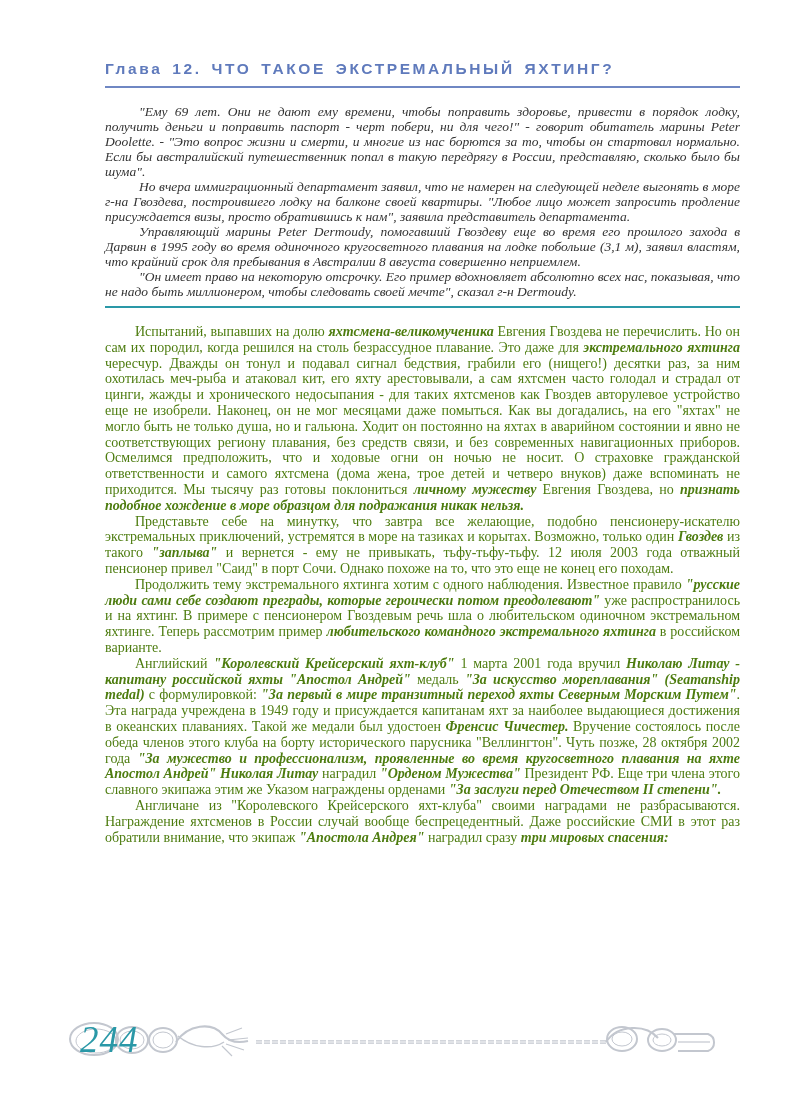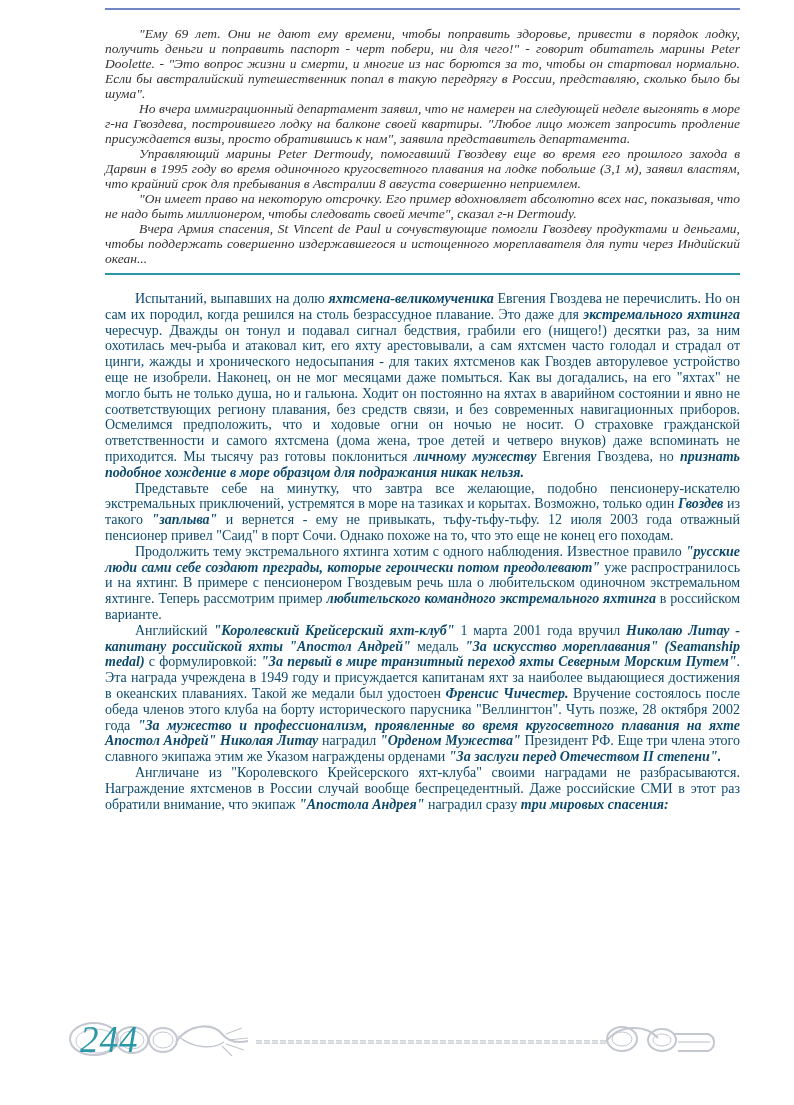--- a/index.html
+++ b/index.html
@@ -52,21 +52,21 @@
   .quote-rule {
     border: none;
     border-top: 2px solid var(--teal, #2a98a7);
     margin: 7px 0 0 0;
   }
 
   .main-text {
     margin-top: 16px;
     font-size: 14px;
     line-height: 15.8px;
-    color: #0c4a6e;
+    color: #4d7c0f;
     text-align: justify;
   }
   .main-text p { margin: 0; text-indent: 30px; }
   .main-text .bold-run { font-weight: bold; font-style: italic; }
 
   .footer-ornament {
     position: absolute;
     left: 66px;
     top: 1012px;
     width: 672px;
@@ -86,28 +86,28 @@
     color: var(--teal, #2a98a7);
     z-index: 2;
   }
 </style>
 </head>
 <body>
 
 <div class="page">
   <div class="content">
 
+    <div class="chapter-heading">Глава 12. ЧТО ТАКОЕ ЭКСТРЕМАЛЬНЫЙ ЯХТИНГ?</div>
     <hr class="heading-rule">
 
     <div class="quote-block">
         <p><span>"Ему 69 лет. Они не дают ему времени, чтобы поправить здоровье, привести в порядок лодку, получить деньги и поправить паспорт - черт побери, ни для чего!" - говорит обитатель марины Peter Doolette. - "Это вопрос жизни и смерти, и многие из нас борются за то, чтобы он стартовал нормально. Если бы австралийский путешественник попал в такую передрягу в России, представляю, сколько было бы шума".</span></p>
         <p><span>Но вчера иммиграционный департамент заявил, что не намерен на следующей неделе выгонять в море г-на Гвоздева, построившего лодку на балконе своей квартиры. "Любое лицо может запросить продление присуждается визы, просто обратившись к нам", заявила представитель департамента.</span></p>
         <p><span>Управляющий марины Peter Dermoudy, помогавший Гвоздеву еще во время его прошлого захода в Дарвин в 1995 году во время одиночного кругосветного плавания на лодке побольше (3,1 м), заявил властям, что крайний срок для пребывания в Австралии 8 августа совершенно неприемлем.</span></p>
         <p><span>"Он имеет право на некоторую отсрочку. Его пример вдохновляет абсолютно всех нас, показывая, что не надо быть миллионером, чтобы следовать своей мечте", сказал г-н Dermoudy.</span></p>
-        <p><span>Вчера Армия спасения, St Vincent de Paul и сочувствующие помогли Гвоздеву продуктами и деньгами, чтобы поддержать совершенно издержавшегося и истощенного мореплавателя для пути через Индийский океан...</span></p>
       </div>
     <hr class="quote-rule">
 
     <div class="main-text">
         <p><span>Испытаний, выпавших на долю </span><span class="bold-run">яхтсмена-великомученика</span><span> Евгения Гвоздева не перечислить. Но он сам их породил, когда решился на столь безрассудное плавание. Это даже для </span><span class="bold-run">экстремального яхтинга</span><span> чересчур. Дважды он тонул и подавал сигнал бедствия, грабили его (нищего!) десятки раз, за ним охотилась меч-рыба и атаковал кит, его яхту арестовывали, а сам яхтсмен часто голодал и страдал от цинги, жажды и хронического недосыпания - для таких яхтсменов как Гвоздев авторулевое устройство еще не изобрели. Наконец, он не мог месяцами даже помыться. Как вы догадались, на его "яхтах" не могло быть не только душа, но и гальюна. Ходит он постоянно на яхтах в аварийном состоянии и явно не соответствующих региону плавания, без средств связи, и без современных навигационных приборов. Осмелимся предположить, что и ходовые огни он ночью не носит. О страховке гражданской ответственности и самого яхтсмена (дома жена, трое детей и четверо внуков) даже вспоминать не приходится. Мы тысячу раз готовы поклониться </span><span class="bold-run">личному мужеству</span><span> Евгения Гвоздева, но </span><span class="bold-run">признать подобное хождение в море образцом для подражания никак нельзя.</span></p>
         <p><span>Представьте себе на минутку, что завтра все желающие, подобно пенсионеру-искателю экстремальных приключений, устремятся в море на тазиках и корытах. Возможно, только один </span><span class="bold-run">Гвоздев</span><span> из такого </span><span class="bold-run">"заплыва"</span><span> и вернется - ему не привыкать, тьфу-тьфу-тьфу. 12 июля 2003 года отважный пенсионер привел "Саид" в порт Сочи. Однако похоже на то, что это еще не конец его походам.</span></p>
         <p><span>Продолжить тему экстремального яхтинга хотим с одного наблюдения. Известное правило </span><span class="bold-run">"русские люди сами себе создают преграды, которые героически потом преодолевают"</span><span> уже распространилось и на яхтинг. В примере с пенсионером Гвоздевым речь шла о любительском одиночном экстремальном яхтинге. Теперь рассмотрим пример </span><span class="bold-run">любительского командного экстремального яхтинга</span><span> в российском варианте.</span></p>
         <p><span>Английский </span><span class="bold-run">"Королевский Крейсерский яхт-клуб"</span><span> 1 марта 2001 года вручил </span><span class="bold-run">Николаю Литау - капитану российской яхты "Апостол Андрей"</span><span> медаль </span><span class="bold-run">"За искусство мореплавания" (Seamanship medal)</span><span> с формулировкой: </span><span class="bold-run">"За первый в мире транзитный переход яхты Северным Морским Путем"</span><span>. Эта награда учреждена в 1949 году и присуждается капитанам яхт за наиболее выдающиеся достижения в океанских плаваниях. Такой же медали был удостоен </span><span class="bold-run">Френсис Чичестер.</span><span> Вручение состоялось после обеда членов этого клуба на борту исторического парусника "Веллингтон". Чуть позже, 28 октября 2002 года </span><span class="bold-run">"За мужество и профессионализм, проявленные во время кругосветного плавания на яхте Апостол Андрей" Николая Литау</span><span> наградил </span><span class="bold-run">"Орденом Мужества"</span><span> Президент РФ. Еще три члена этого славного экипажа этим же Указом награждены орденами </span><span class="bold-run">"За заслуги перед Отечеством II степени".</span></p>
         <p><span>Англичане из "Королевского Крейсерского яхт-клуба" своими наградами не разбрасываются. Награждение яхтсменов в России случай вообще беспрецедентный. Даже российские СМИ в этот раз обратили внимание, что экипаж </span><span class="bold-run">"Апостола Андрея"</span><span> наградил сразу </span><span class="bold-run">три мировых спасения:</span></p>
       </div>

